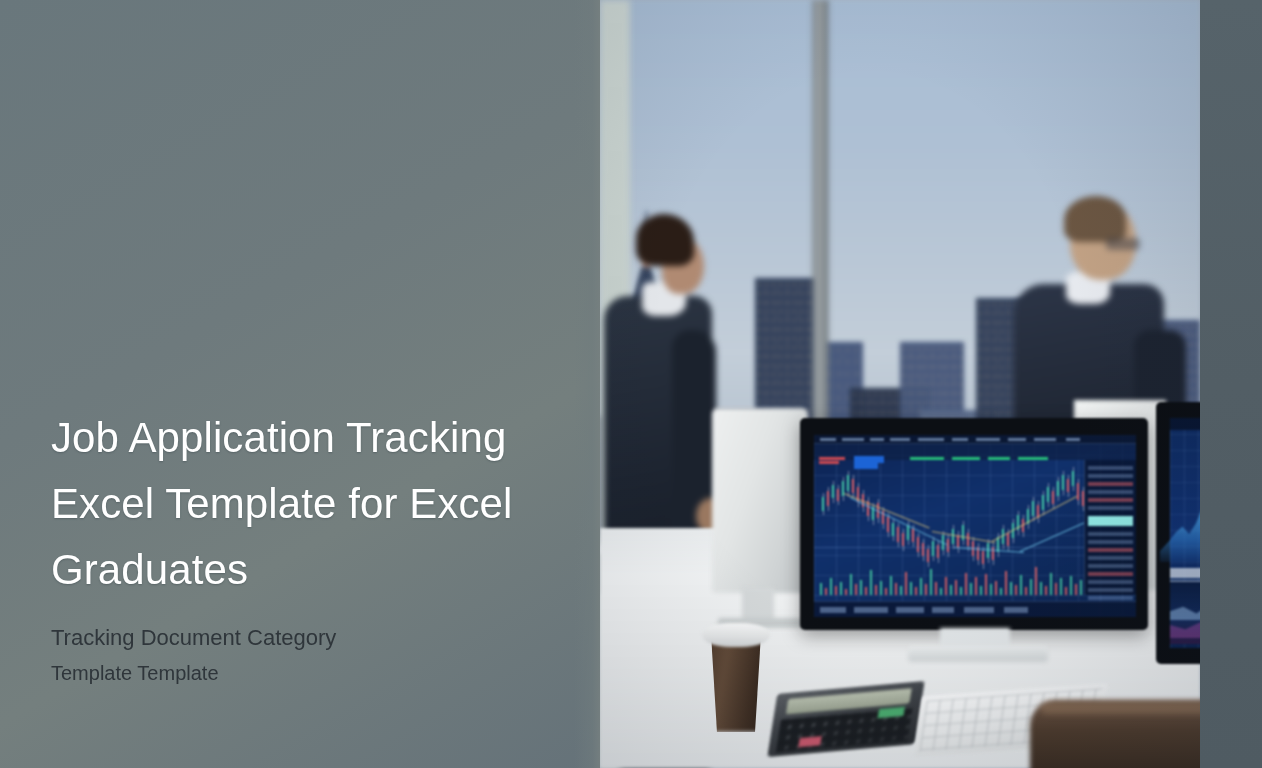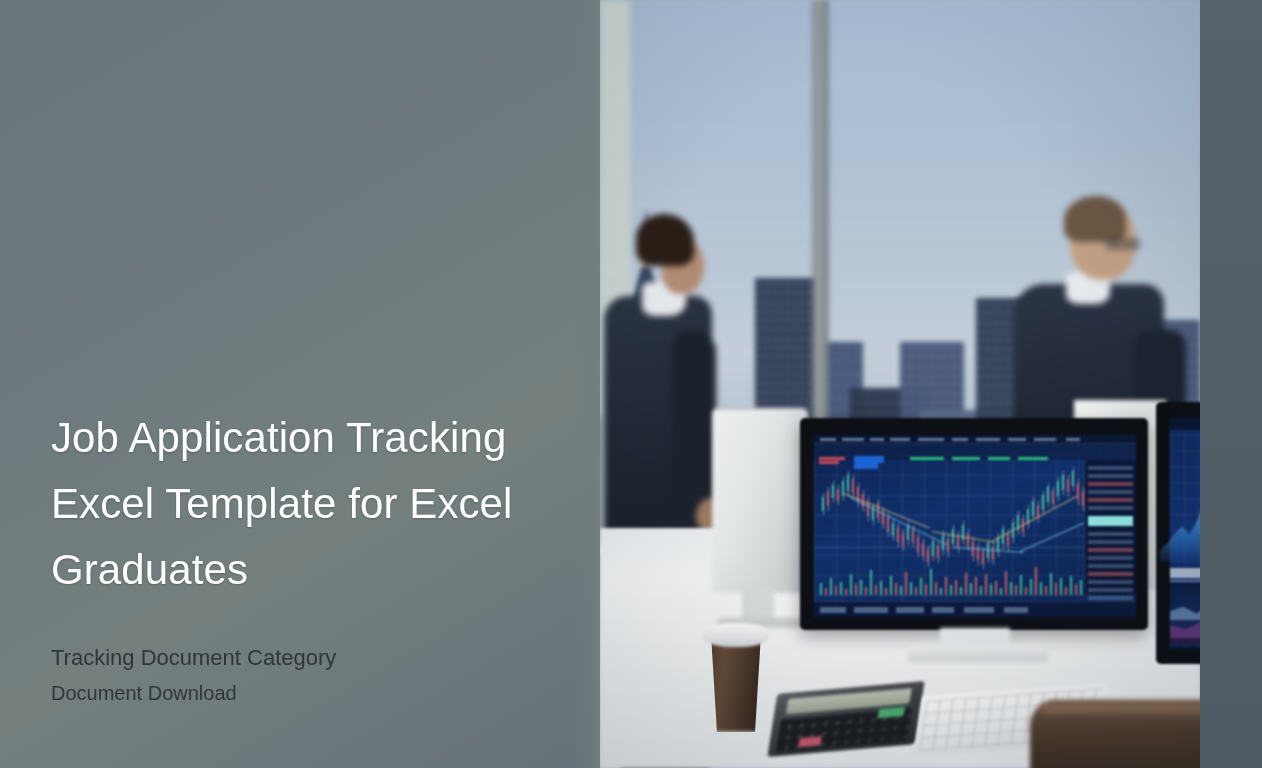--- a/index.html
+++ b/index.html
@@ -553,21 +553,21 @@
   .title {
     font-size: 42px;
     line-height: 66px;
     font-weight: 400;
     color: #ffffff;
     letter-spacing: 0.1px;
     text-shadow: 0 1px 2px rgba(40,55,60,.35);
     width: 520px;
   }
 
-  .subtitle-wrap { margin-top: 38px; }
+  .subtitle-wrap { margin-top: 18px; }
 
   .subtitle-1 {
     font-size: 22px;
     line-height: 34px;
     font-weight: 400;
     color: #2f363b;
   }
   .subtitle-2 {
     font-size: 20px;
     line-height: 32px;
@@ -935,18 +935,18 @@
     <div class="photo-blur-overlay"></div>
   </div>
 
   <div class="right-strip"></div>
 
   <div class="text-panel">
     <div class="content">
       <h1 class="title">Job Application Tracking Excel Template for Excel Graduates</h1>
       <div class="subtitle-wrap">
         <div class="subtitle-1">Tracking Document Category</div>
-        <div class="subtitle-2">Document Download</div>
+        <div class="subtitle-2">Template Template</div>
       </div>
     </div>
   </div>
 
 </div>
 
 </body></html>

